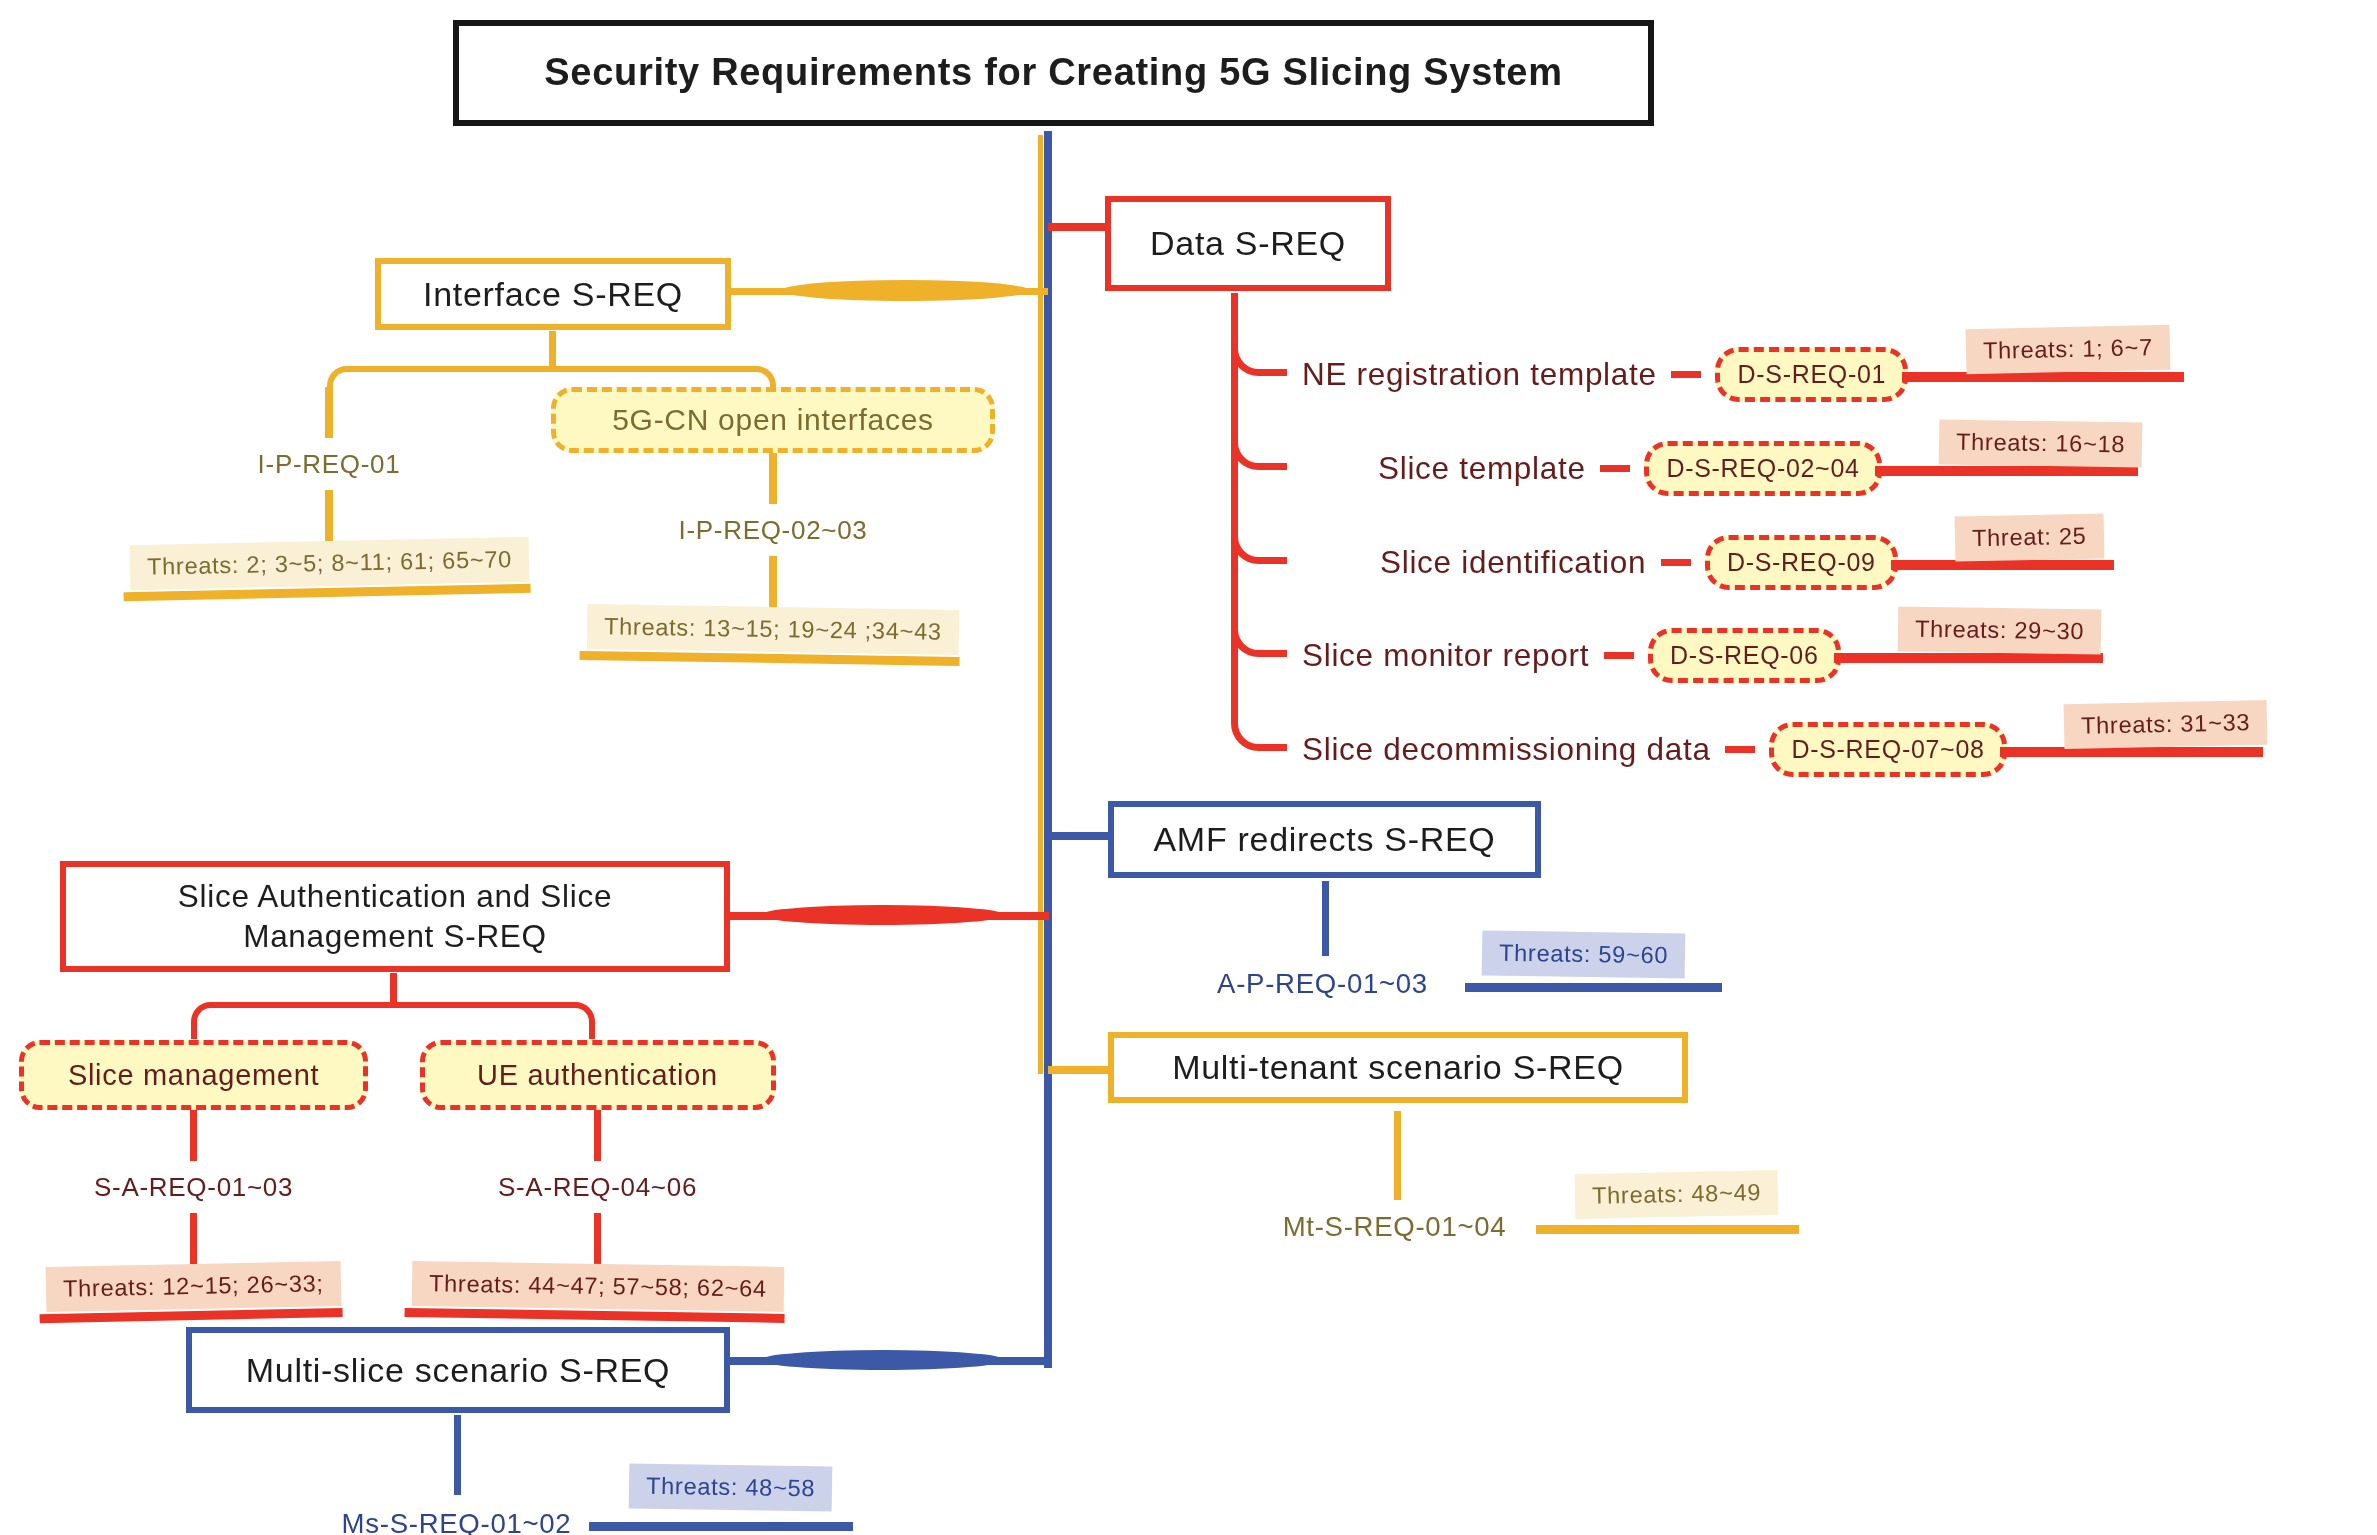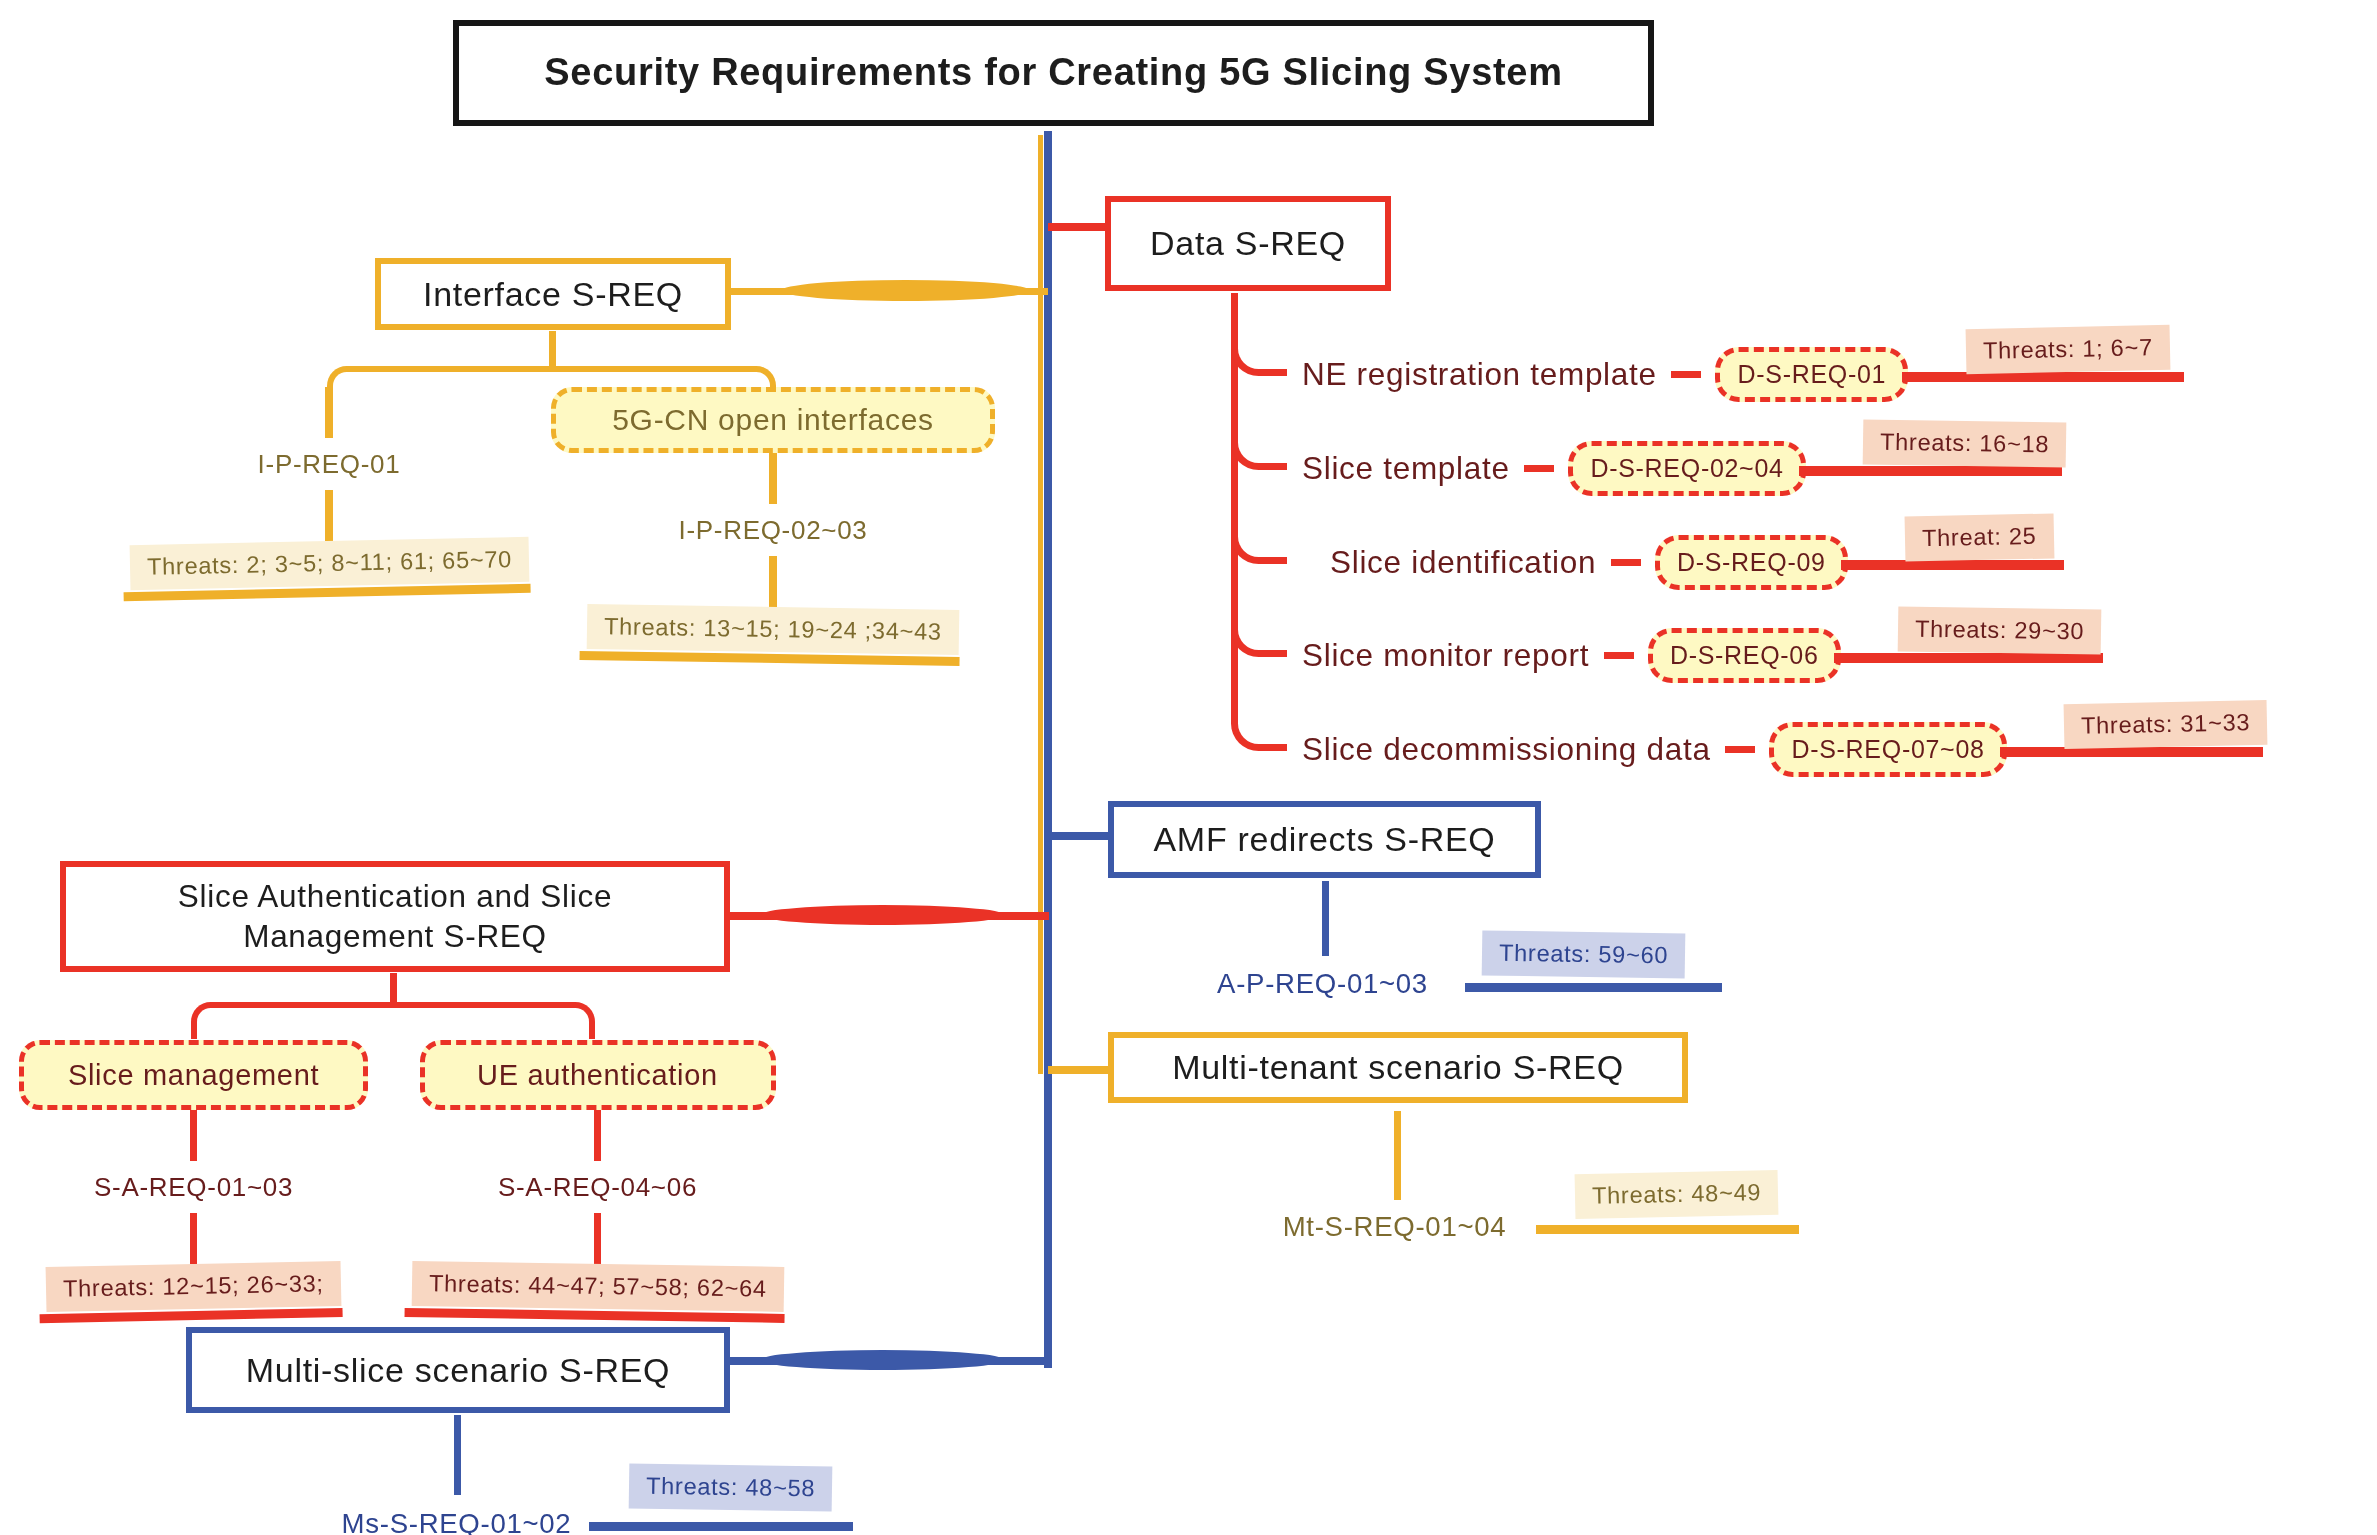--- a/index.html
+++ b/index.html
@@ -162,33 +162,33 @@
     <div class="conn"></div>
     <div class="dash red small c-maroon">
       <span>D-S-REQ-01</span>
     </div>
     <div class="tail" style="width:282px;">
       <div class="tline"></div>
       <span class="threat t-peach bare r-a">Threats: 1; 6~7</span>
     </div>
   </div>
 
-  <div class="drow" style="left:1302px;top:429px;">
+  <div class="drow" style="left:1378px;top:429px;">
     <span class="mlabel">Slice template</span>
     <div class="conn"></div>
     <div class="dash red small c-maroon">
       <span>D-S-REQ-02~04</span>
     </div>
     <div class="tail" style="width:263px;">
       <div class="tline"></div>
       <span class="threat t-peach bare r-b">Threats: 16~18</span>
     </div>
   </div>
 
-  <div class="drow" style="left:1330px;top:523px;">
+  <div class="drow" style="left:1380px;top:523px;">
     <span class="mlabel">Slice identification</span>
     <div class="conn"></div>
     <div class="dash red small c-maroon">
       <span>D-S-REQ-09</span>
     </div>
     <div class="tail" style="width:223px;">
       <div class="tline"></div>
       <span class="threat t-peach bare r-a">Threat: 25</span>
     </div>
   </div>

